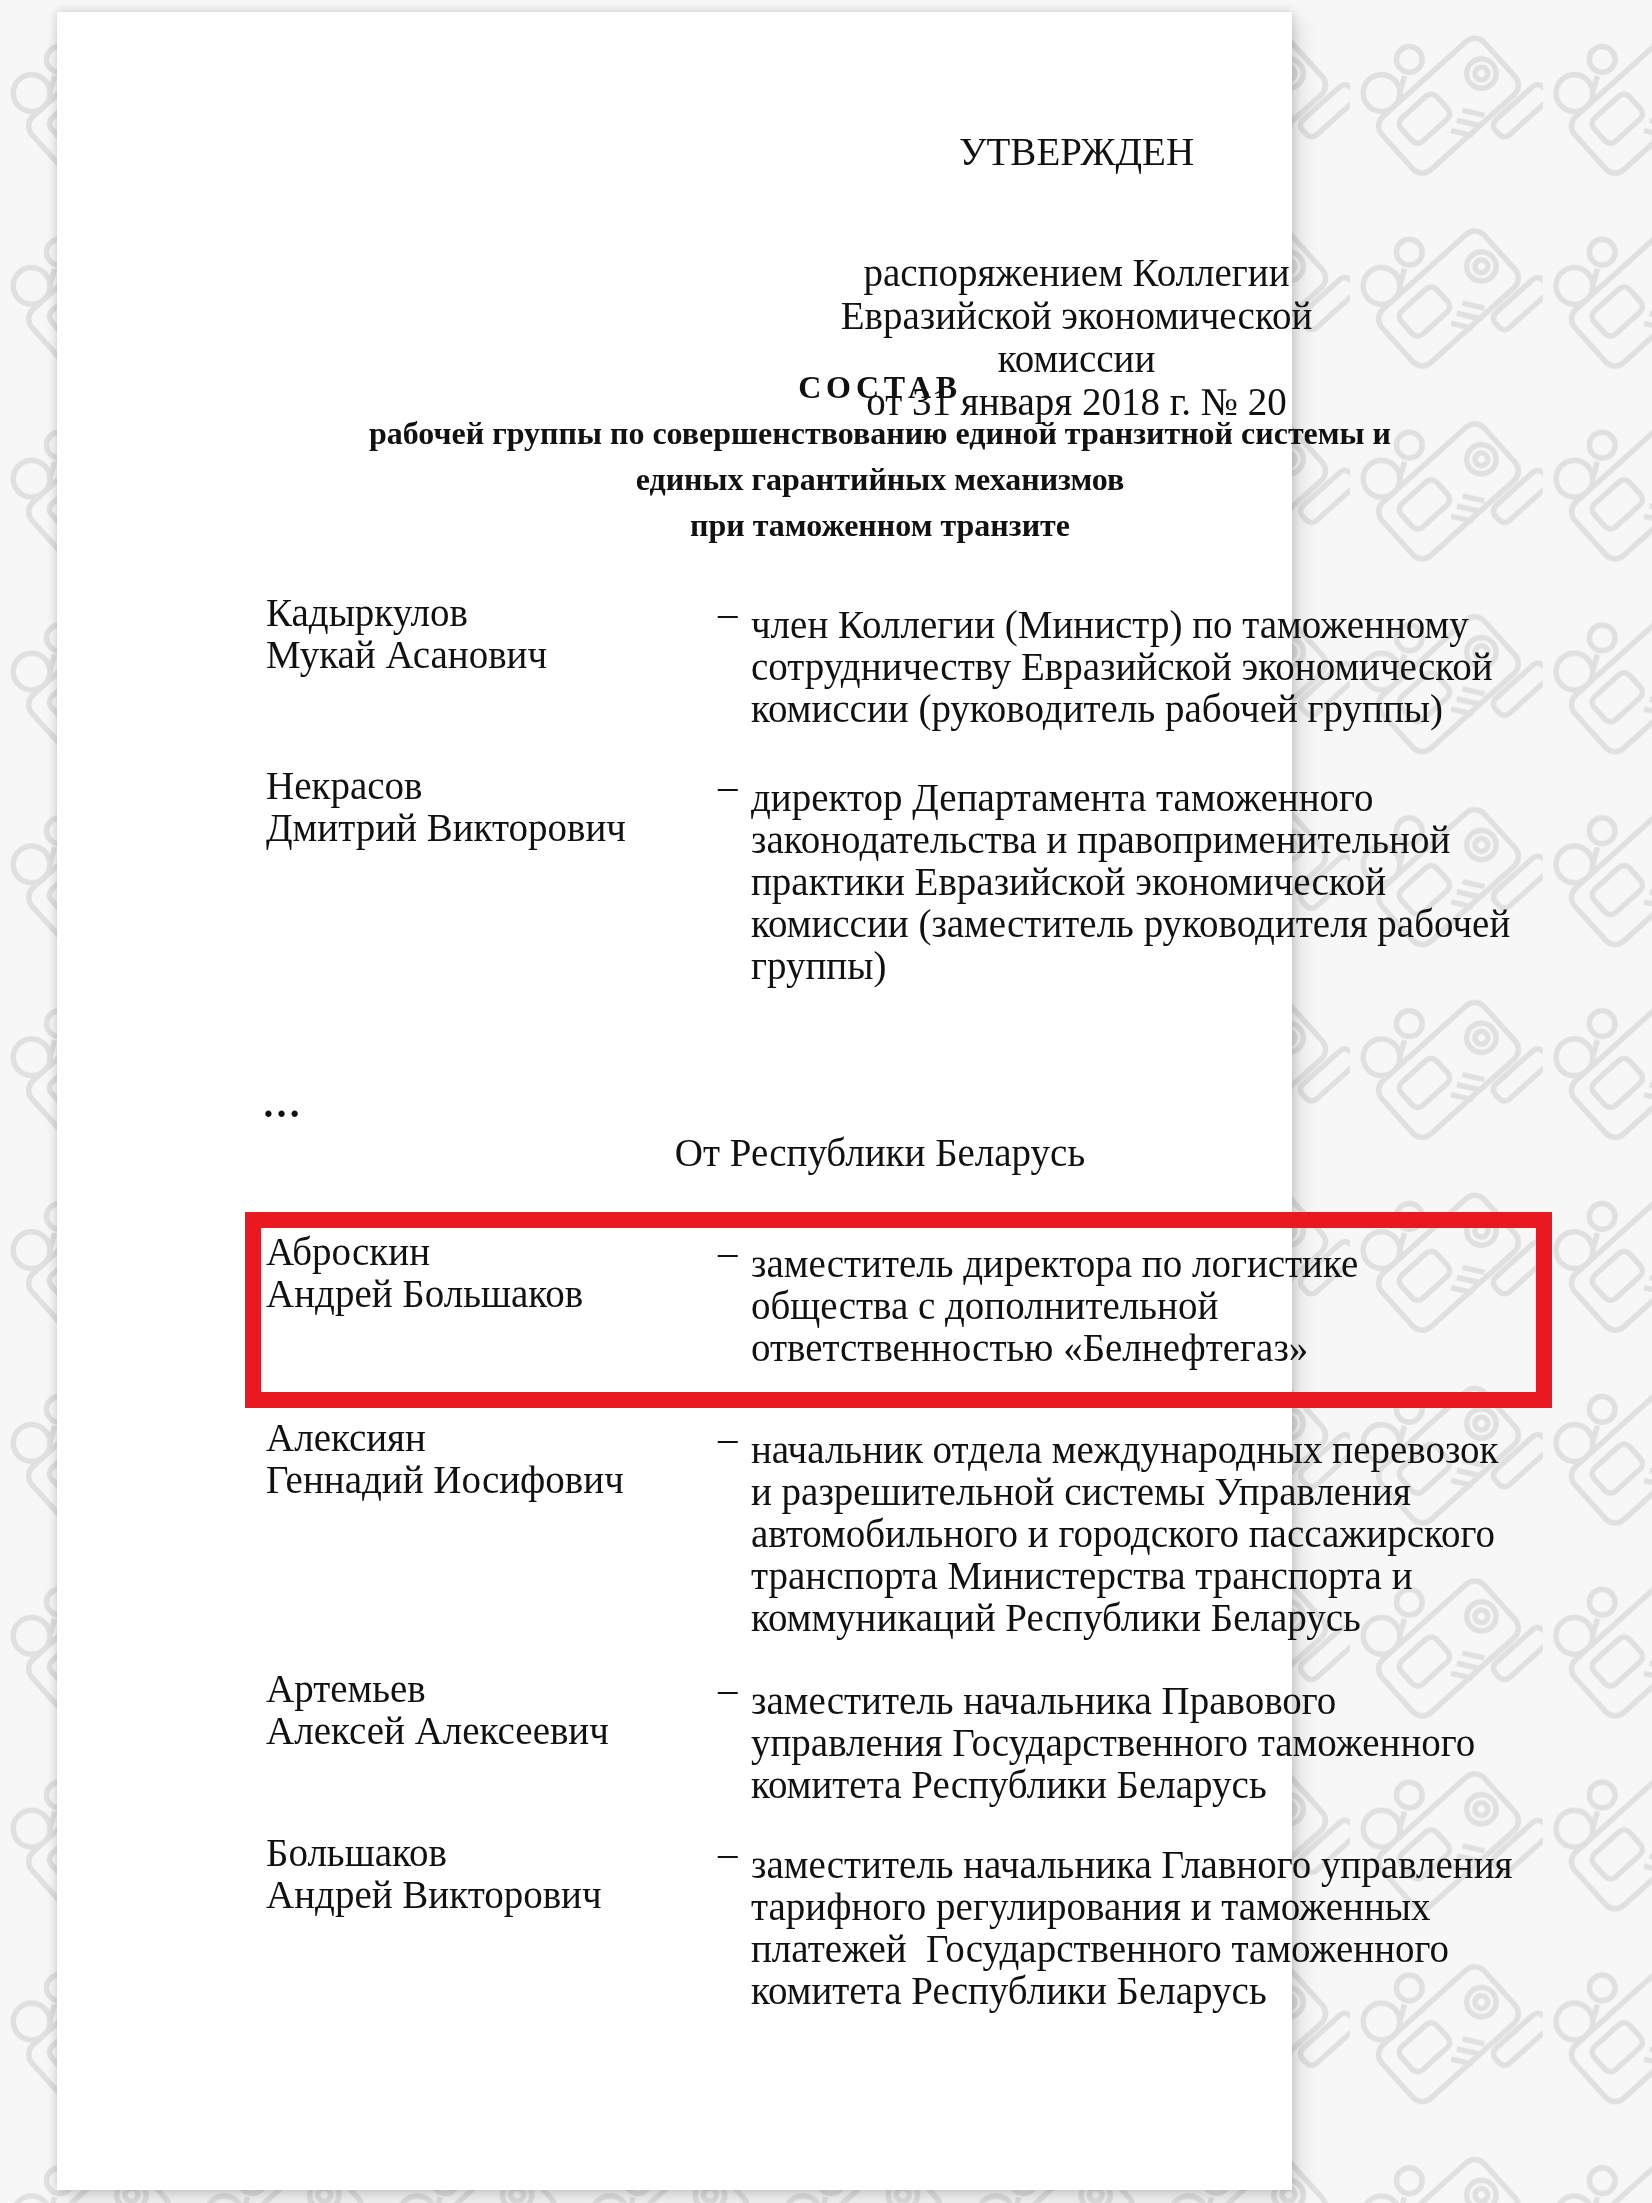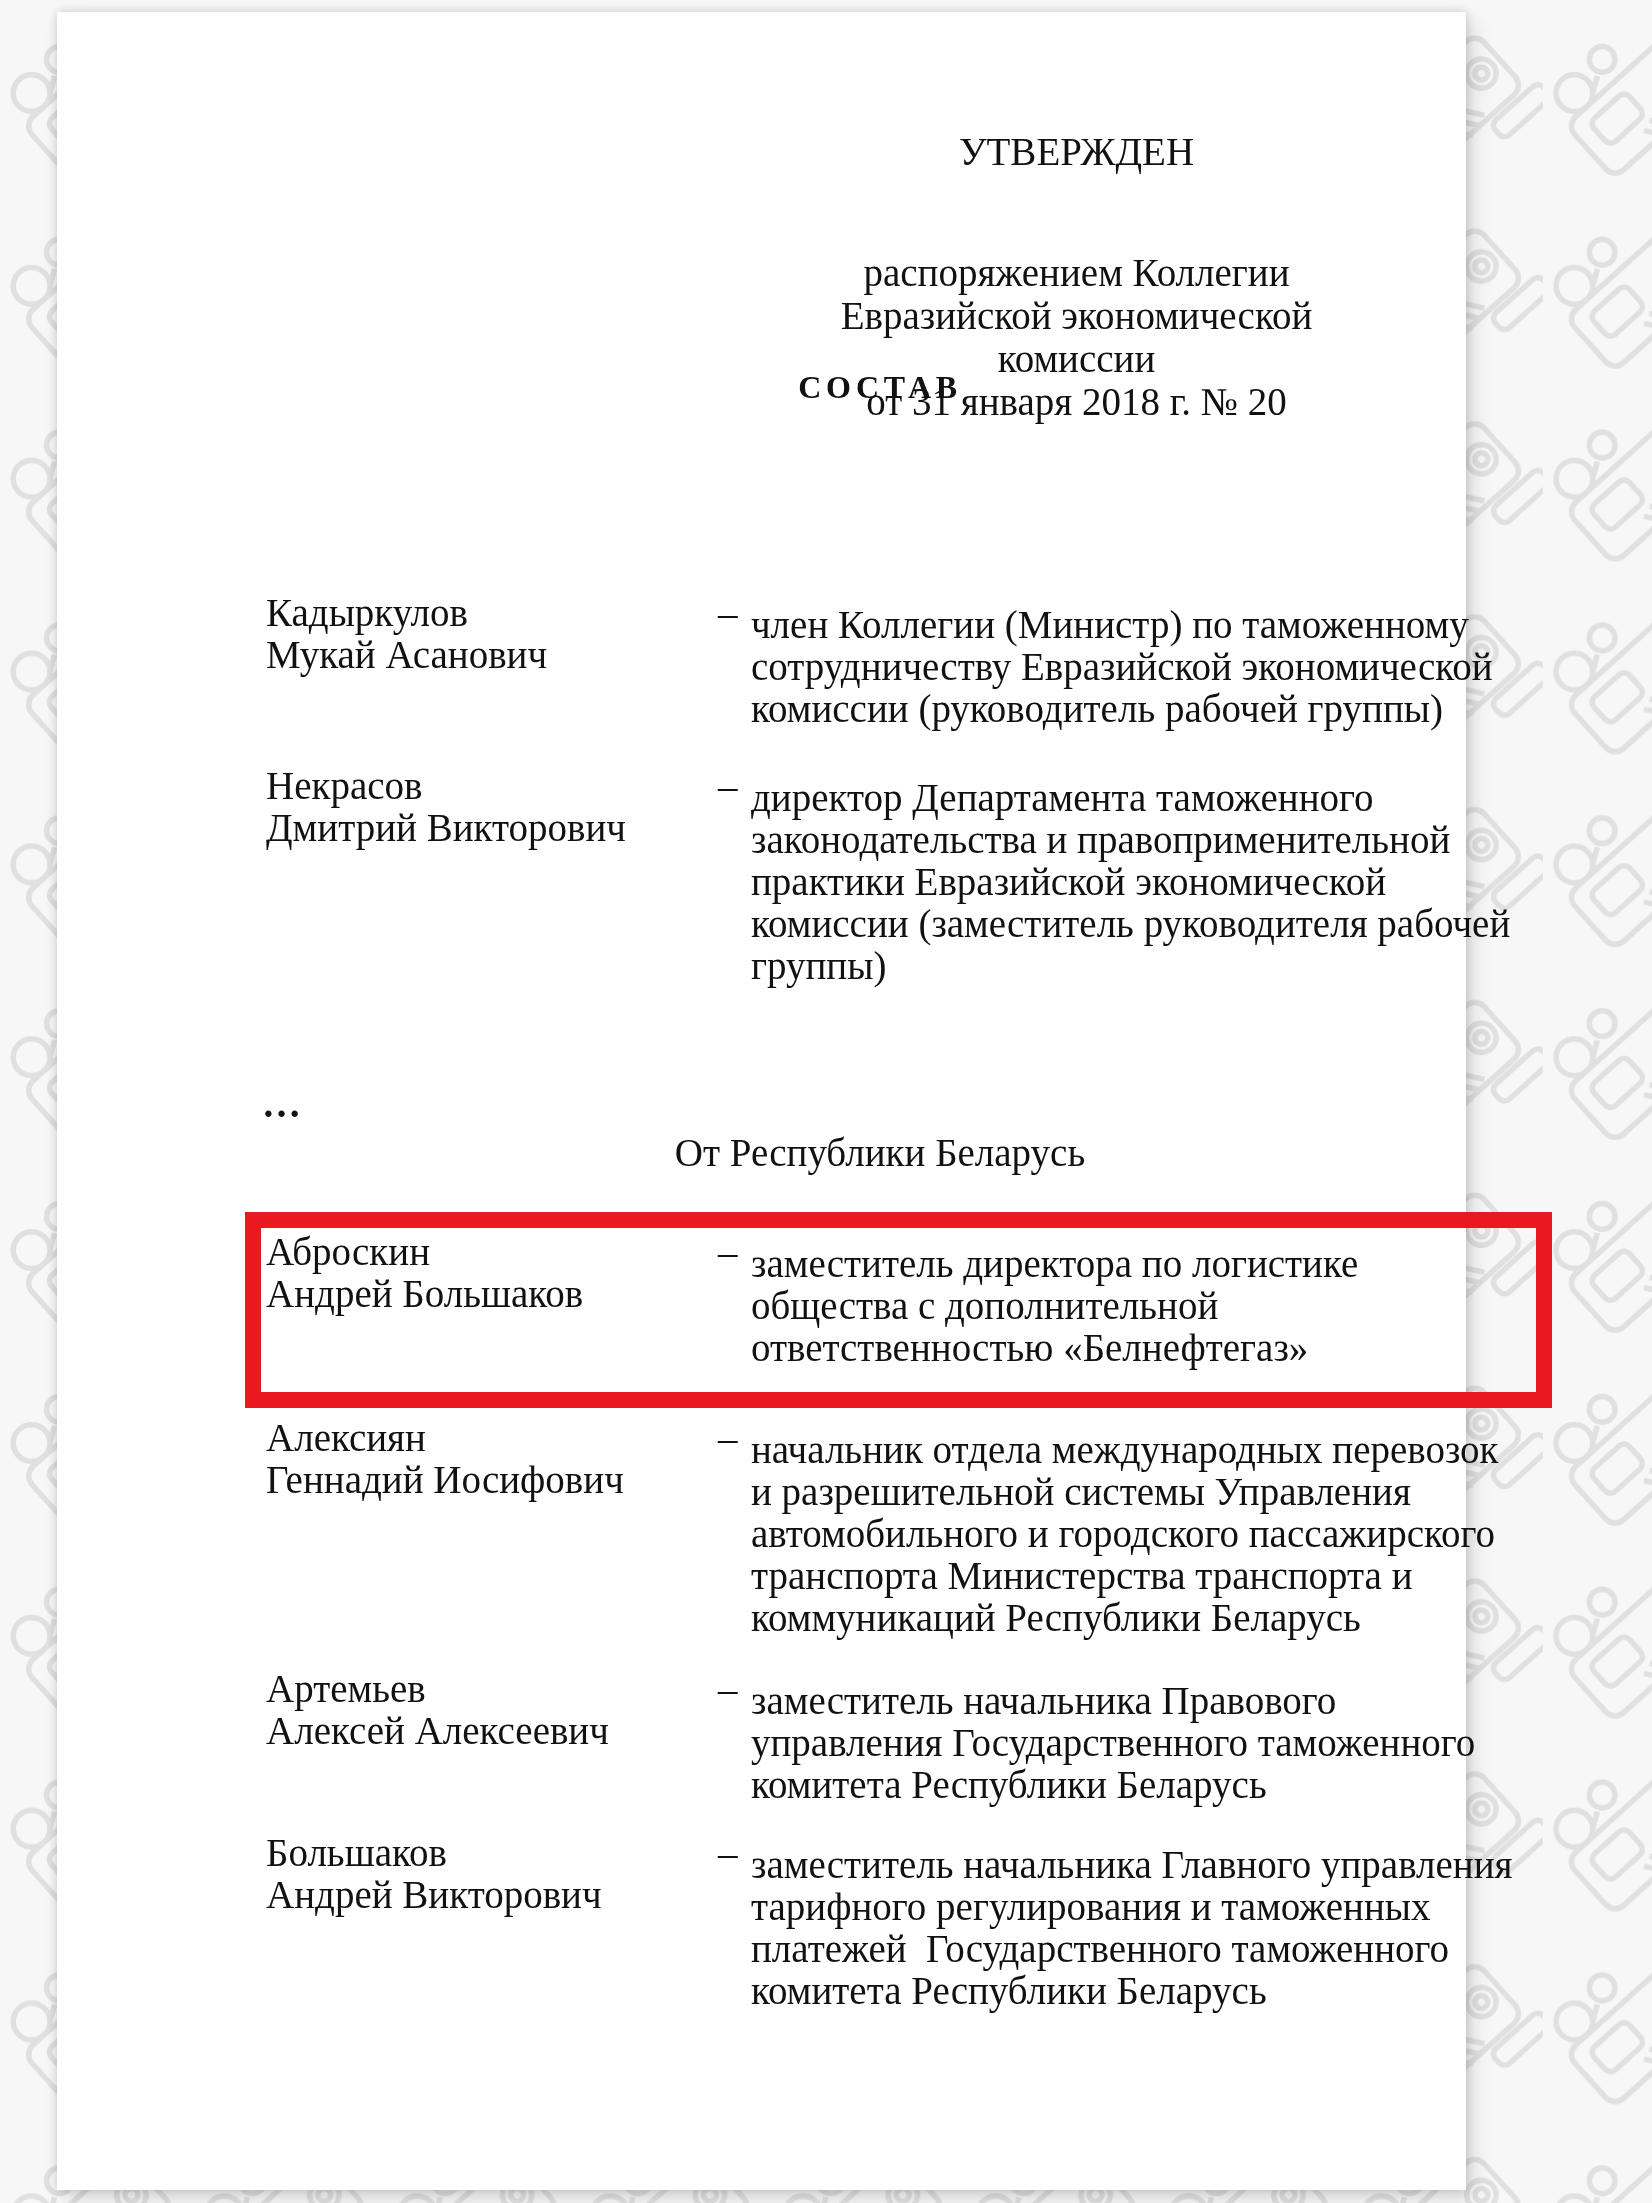--- a/index.html
+++ b/index.html
@@ -1,18 +1,18 @@
 <!DOCTYPE html>
 <html style="font-size:14.7px"><head>
 <meta charset="utf-8">
 <style>
   html,body{margin:0;padding:0;width:1653px;height:2204px;overflow:hidden;
     background:#f6f6f6;font-family:"Liberation Serif","DejaVu Serif",serif;color:#111;}
   .bg-pattern{position:absolute;left:0;top:0;width:1653px;height:2204px;}
-  .sheet{position:absolute;left:57px;top:12px;width:1409px;height:2178px;background:#ffffff;
+  .sheet{position:absolute;left:57px;top:12px;width:1235px;height:2178px;background:#ffffff;
     box-shadow:0 0 9.2px rgba(0,0,0,.16),7.3px 9.2px 20px rgba(0,0,0,.12);}
   .approval{position:absolute;left:735px;top:75px;width:569px;text-align:center;
     font-size:39px;line-height:43px;white-space:pre-line;}
   .approval .stamp{margin-bottom:35px;}
   .doc-title{position:absolute;left:203px;top:352px;width:1240px;text-align:center;
     font-weight:bold;font-size:32px;line-height:46px;}
   .doc-title .caption{letter-spacing:4.6px;}
   .doc-title .subtitle{white-space:pre-line;}
   .ellipsis{position:absolute;left:205px;top:1070px;font-size:39px;font-weight:bold;line-height:43px;}
   .section-heading{position:absolute;left:203px;top:1119px;width:1240px;text-align:center;
@@ -53,20 +53,23 @@
 
   <div class="approval">
     <div class="stamp">УТВЕРЖДЕН</div>
     <div class="order">распоряжением Коллегии
 Евразийской экономической комиссии
 от 31 января 2018 г. № 20</div>
   </div>
 
   <div class="doc-title">
     <div class="caption">СОСТАВ</div>
+    <div class="subtitle">рабочей группы по совершенствованию единой транзитной системы и
+единых гарантийных механизмов
+при таможенном транзите</div>
   </div>
 
   <div class="entry" style="top:580px">
     <div class="name">Кадыркулов
 Мукай Асанович</div>
     <div class="dash">–</div>
     <div class="role">член Коллегии (Министр) по таможенному
 сотрудничеству Евразийской экономической
 комиссии (руководитель рабочей группы)</div>
   </div>

